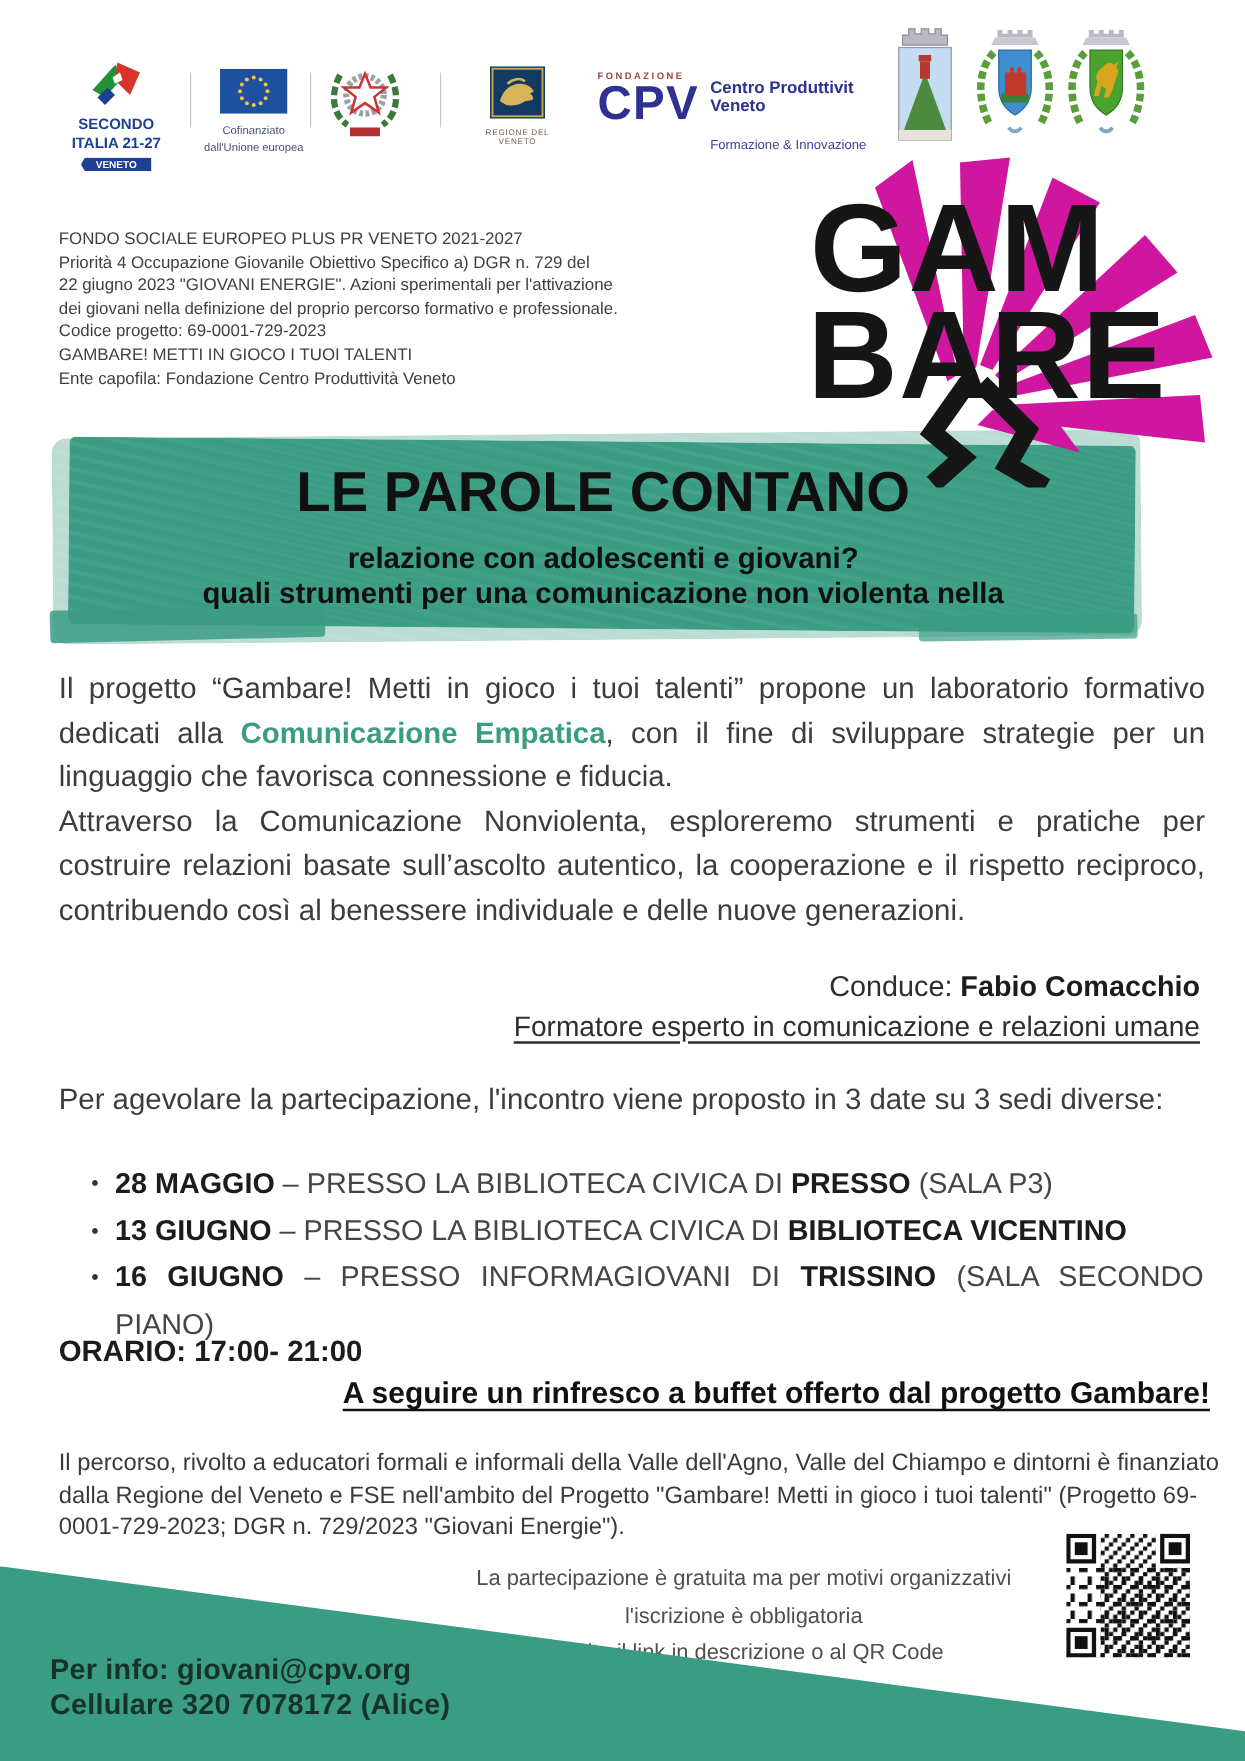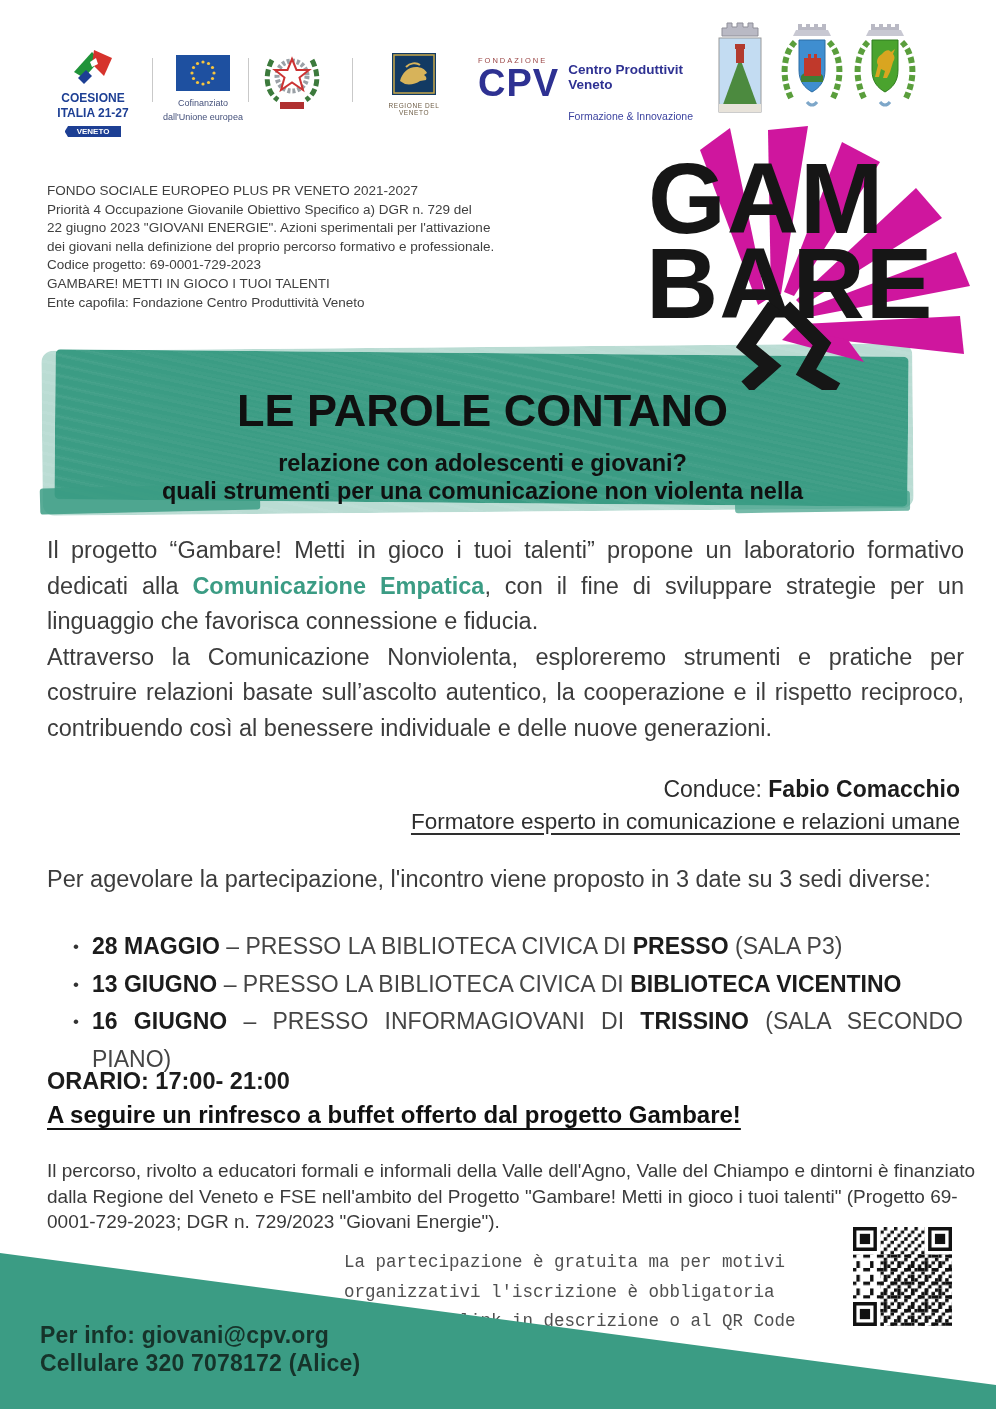--- a/index.html
+++ b/index.html
@@ -12,21 +12,21 @@
   .coesione{left:45px;top:48px;width:96px;text-align:center;}
   .co-l1{font-size:12px;font-weight:800;color:#1d3f94;line-height:13px;margin-top:2px;}
   .co-badge{display:inline-block;background:#1d3f94;color:#fff;font-size:8px;font-weight:700;
             padding:1px 12px;margin-top:2px;clip-path:polygon(0 50%,6% 0,100% 0,100% 100%,6% 100%);}
   .eu{left:160px;top:55px;width:86px;text-align:center;}
   .eu-cap{font-size:9px;color:#44507a;line-height:11px;margin-top:3px;}
   .emblem{left:262px;top:48px;}
   .veneto{left:374px;top:53px;width:80px;text-align:center;}
   .ven-cap{font-size:6.5px;letter-spacing:.6px;color:#6d5c44;margin-top:3px;}
   .cpv{left:478px;top:56px;display:flex;align-items:flex-start;gap:9px;}
-  .cpv-fond{font-size:7.5px;letter-spacing:2px;color:#9a4444;font-weight:400;}
+  .cpv-fond{font-size:7.5px;letter-spacing:2px;color:#9a4444;font-weight:700;}
   .cpv-acr{font-size:38px;font-weight:800;color:var(--cpv_blue,#2E3192);line-height:.95;letter-spacing:1px;}
   .cpv-n{font-size:13.5px;font-weight:700;color:var(--cpv_blue,#2E3192);line-height:15px;margin-top:6px;}
   .cpv-tag{font-size:10.5px;color:#3d44a0;margin-top:18px;}
   .crest{top:18px;}
 
   
   .info{left:47px;top:182px;width:560px;font-size:13.5px;line-height:18.6px;color:#3f3f3f;}
 
   
   .gambare{left:618px;top:100px;width:372px;height:290px;z-index:2;}
@@ -36,65 +36,65 @@
   .banner-bg{left:55px;top:353px;width:853px;height:150px;background:var(--teal,#3B9C84);
              transform:rotate(.5deg);border-radius:5px;z-index:1;
              background-image:repeating-linear-gradient(12deg,rgba(255,255,255,.06) 0 3px,transparent 3px 10px);}
   .banner-bg::before{content:"";position:absolute;left:-13px;right:-5px;top:-6px;bottom:-9px;
              background:inherit;opacity:.35;transform:rotate(-1deg);border-radius:12px;}
   .frag1{left:40px;top:486px;width:220px;height:26px;background:var(--teal,#3B9C84);
          opacity:.85;transform:rotate(-1.4deg);z-index:1;border-radius:3px;}
   .frag2{left:735px;top:492px;width:175px;height:20px;background:var(--teal,#3B9C84);
          opacity:.7;transform:rotate(-.8deg);z-index:1;border-radius:3px;}
   .banner-text{left:60px;top:368px;width:845px;text-align:center;z-index:4;color:#101010;}
-  .banner-title{font-size:45px;font-weight:800;letter-spacing:0;margin-top:17px;}
+  .banner-title{font-size:45px;font-weight:800;letter-spacing:0;}
   .banner-sub{margin-top:12px;font-size:23.5px;font-weight:700;line-height:28px;}
 
   
   .intro{left:47px;top:533px;width:917px;font-size:23.5px;line-height:35.5px;color:#3c3c3c;
          text-align:justify;z-index:4;}
   .intro p{margin:0;}
   .hl{color:var(--teal,#3B9C84);font-weight:700;}
   .conduce{left:47px;top:776px;width:913px;text-align:right;font-size:23px;color:#2e2e2e;}
   .conduce b{color:#1c1c1c;}
   .role{left:47px;top:809px;width:913px;text-align:right;font-size:22.5px;color:#2e2e2e;}
   .role span{text-decoration:underline;text-underline-offset:4px;}
   .part-intro{left:47px;top:862px;width:917px;font-size:23.5px;line-height:35px;color:#3c3c3c;text-align:justify;}
   ul.dates{left:70px;top:928px;width:893px;margin:0;padding:0;list-style:none;
            font-size:23px;line-height:37.5px;color:#454545;}
   ul.dates li{padding-left:22px;position:relative;text-align:justify;}
   ul.dates li::before{content:"\2022";position:absolute;left:3px;top:0;font-size:17px;color:#333;}
   ul.dates b{color:#1c1c1c;}
   .orario{left:47px;top:1068px;font-size:23.5px;font-weight:800;color:#1c1c1c;}
-  .buffet{left:47px;top:1101px;width:921px;text-align:left;font-size:24px;font-weight:800;color:#111;}
+  .buffet{left:47px;top:1101px;width:921px;text-align:right;font-size:24px;font-weight:800;color:#111;}
   .buffet span{text-decoration:underline;text-underline-offset:5px;}
   .funding{left:47px;top:1158px;width:930px;font-size:19px;line-height:25.5px;color:#3a3a3a;}
-  .registration{left:344px;top:1248px;width:478px;text-align:left;font-size:17.5px;
-                line-height:29.5px;color:#4f4f4f;font-family:Liberation Mono, monospace;}
+  .registration{left:356px;top:1248px;width:478px;text-align:center;font-size:17.5px;
+                line-height:29.5px;color:#4f4f4f;}
   .qr{left:853px;top:1227px;width:99px;height:99px;}
 
   
   .wedge{left:0;top:1245px;width:996px;height:164px;background:var(--teal,#3B9C84);
          clip-path:polygon(0 8px,100% 140px,100% 100%,0 100%);z-index:5;}
   .contact{left:40px;top:1322px;z-index:6;font-size:23px;font-weight:800;line-height:27.5px;
            color:#16332a;letter-spacing:.2px;}
 </style>
 </head>
 <body>
 
 <div class="page">
 
   <div class="abs coesione">
     <svg width="46" height="38" viewBox="0 0 46 38">
       <polygon points="4,24 22,4 30,12 14,30" fill="#1f9339"></polygon>
       <polygon points="24,2 42,10 34,28 22,16" fill="#d6332c"></polygon>
       <polygon points="8,30 16,22 22,28 14,36" fill="#1d3f94"></polygon>
       <polygon points="20,14 26,10 28,16 22,19" fill="#fff"></polygon>
     </svg>
-    <div class="co-l1">COESIONE</div>
+    <div class="co-l1">SECONDO</div>
     <div class="co-l1">ITALIA 21-27</div>
     <div class="co-badge">VENETO</div>
   </div>
 
   <div class="sep" style="left:152px"></div>
 
   <div class="abs eu">
     <svg width="54" height="36" viewBox="0 0 54 36">
       <rect width="54" height="36" fill="var(--eu_blue,#1E50A0)"></rect>
       <g fill="#f7c53d">

